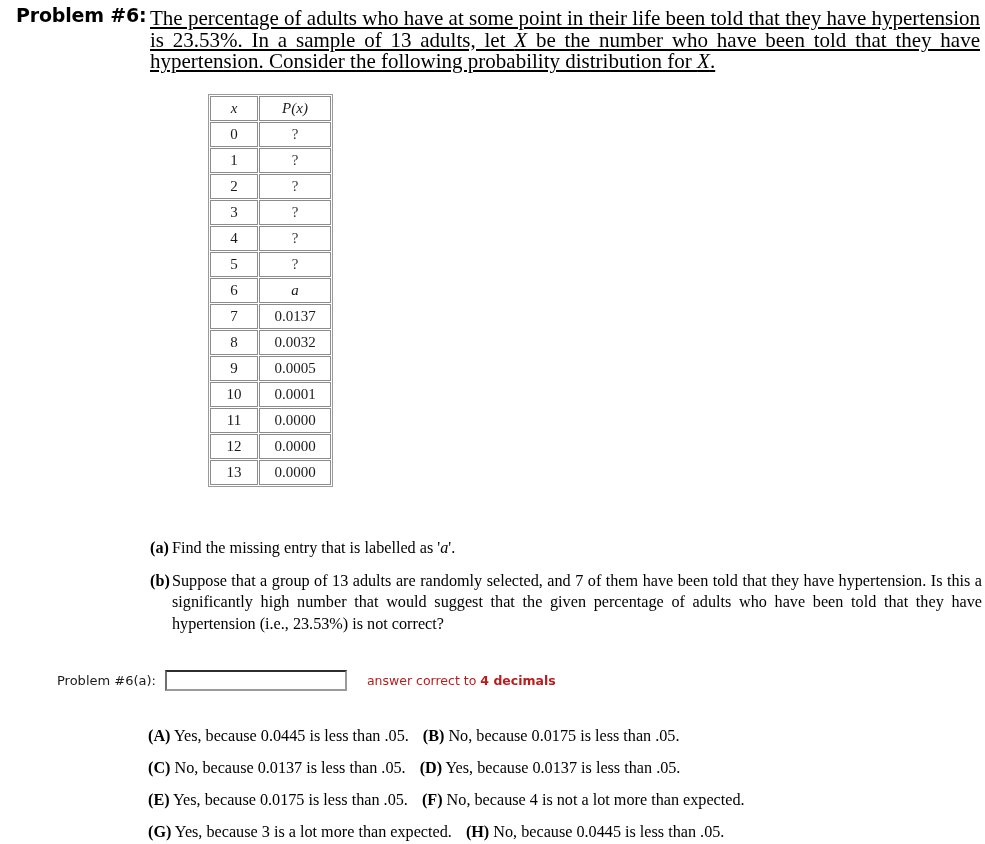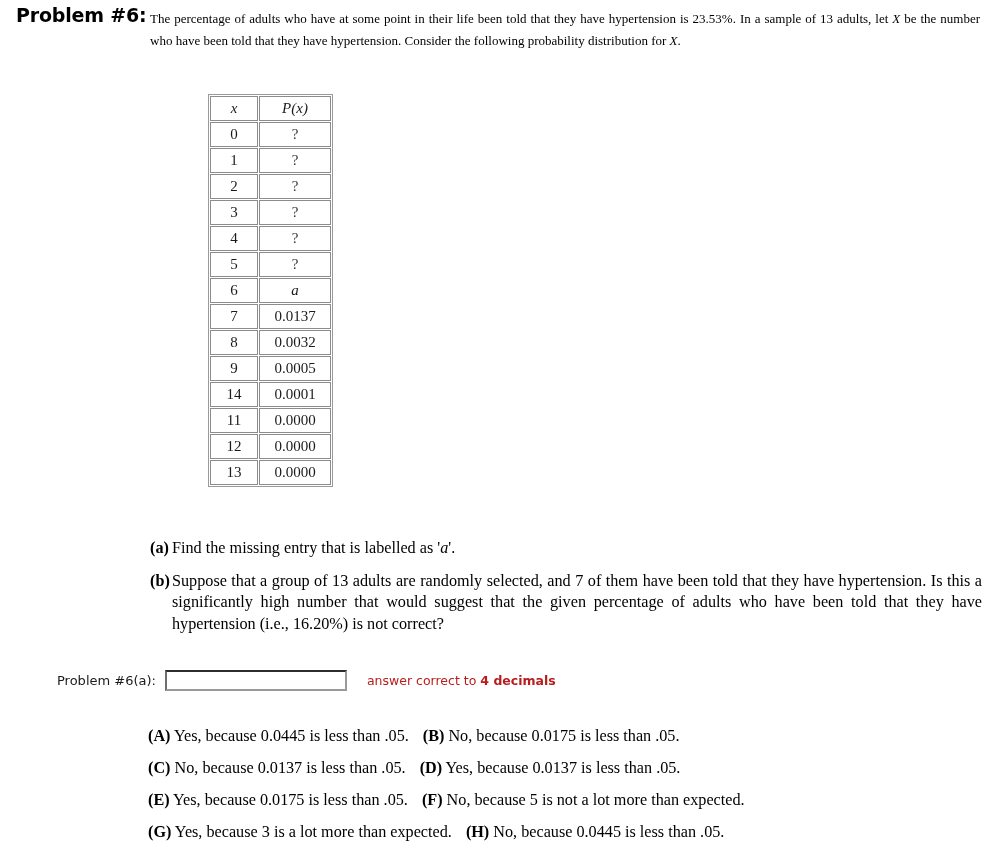--- a/index.html
+++ b/index.html
@@ -28,24 +28,25 @@
     white-space: nowrap;
   }
 
   
   .intro {
     position: absolute;
     left: 150px;
     top: 8px;
     width: 830px;
     font-family: "Liberation Serif", serif;
-    font-size: 13px;
+    font-size: 21px;
     line-height: 21.5px;
     text-align: justify;
     text-justify: inter-word;
+    text-decoration: underline;
   }
   .intro .var { font-style: italic; }
 
   
   .prob-table-wrap {
     position: absolute;
     left: 208px;
     top: 94px;
   }
   table.prob-table {
@@ -201,21 +202,21 @@
         </tr>
         <tr>
           <td class="col-x">8</td>
           <td class="col-px">0.0032</td>
         </tr>
         <tr>
           <td class="col-x">9</td>
           <td class="col-px">0.0005</td>
         </tr>
         <tr>
-          <td class="col-x">14</td>
+          <td class="col-x">10</td>
           <td class="col-px">0.0001</td>
         </tr>
         <tr>
           <td class="col-x">11</td>
           <td class="col-px">0.0000</td>
         </tr>
         <tr>
           <td class="col-x">12</td>
           <td class="col-px">0.0000</td>
         </tr>
@@ -225,28 +226,28 @@
         </tr>
       </tbody>
   </table>
 </div>
 
 <div class="parts">
   <div class="part">
     <span class="tag">(a)</span><span>Find the missing entry that is labelled as '</span><span class="var">a</span><span>'.</span>
   </div>
   <div class="part">
-    <span class="tag">(b)</span><span>Suppose that a group of 13 adults are randomly selected, and 7 of them have been told that they have hypertension. Is this a significantly high number that would suggest that the given percentage of adults who have been told that they have hypertension (i.e., 16.20%) is not correct?</span>
+    <span class="tag">(b)</span><span>Suppose that a group of 13 adults are randomly selected, and 7 of them have been told that they have hypertension. Is this a significantly high number that would suggest that the given percentage of adults who have been told that they have hypertension (i.e., 23.53%) is not correct?</span>
   </div>
 </div>
 
 <div class="answer-row">
   <span class="answer-label">Problem #6(a):</span>
   <input class="answer-input" type="text" value="" style="">
   <span class="answer-note"><span>answer correct to </span><b>4 decimals</b></span>
 </div>
 
 <div class="choices" id="choices-container">
     <div class="choice-row"><span class="choice"><span class="tag">(A)</span><span> Yes, because 0.0445 is less than .05.</span></span><span class="choice-gap-a"></span><span class="choice"><span class="tag">(B)</span><span> No, because 0.0175 is less than .05.</span></span></div>
     <div class="choice-row"><span class="choice"><span class="tag">(C)</span><span> No, because 0.0137 is less than .05.</span></span><span class="choice-gap-a"></span><span class="choice"><span class="tag">(D)</span><span> Yes, because 0.0137 is less than .05.</span></span></div>
-    <div class="choice-row"><span class="choice"><span class="tag">(E)</span><span> Yes, because 0.0175 is less than .05.</span></span><span class="choice-gap-a"></span><span class="choice"><span class="tag">(F)</span><span> No, because 5 is not a lot more than expected.</span></span></div>
+    <div class="choice-row"><span class="choice"><span class="tag">(E)</span><span> Yes, because 0.0175 is less than .05.</span></span><span class="choice-gap-a"></span><span class="choice"><span class="tag">(F)</span><span> No, because 4 is not a lot more than expected.</span></span></div>
     <div class="choice-row"><span class="choice"><span class="tag">(G)</span><span> Yes, because 3 is a lot more than expected.</span></span><span class="choice-gap-a"></span><span class="choice"><span class="tag">(H)</span><span> No, because 0.0445 is less than .05.</span></span></div>
   </div>
 
 </body></html>

